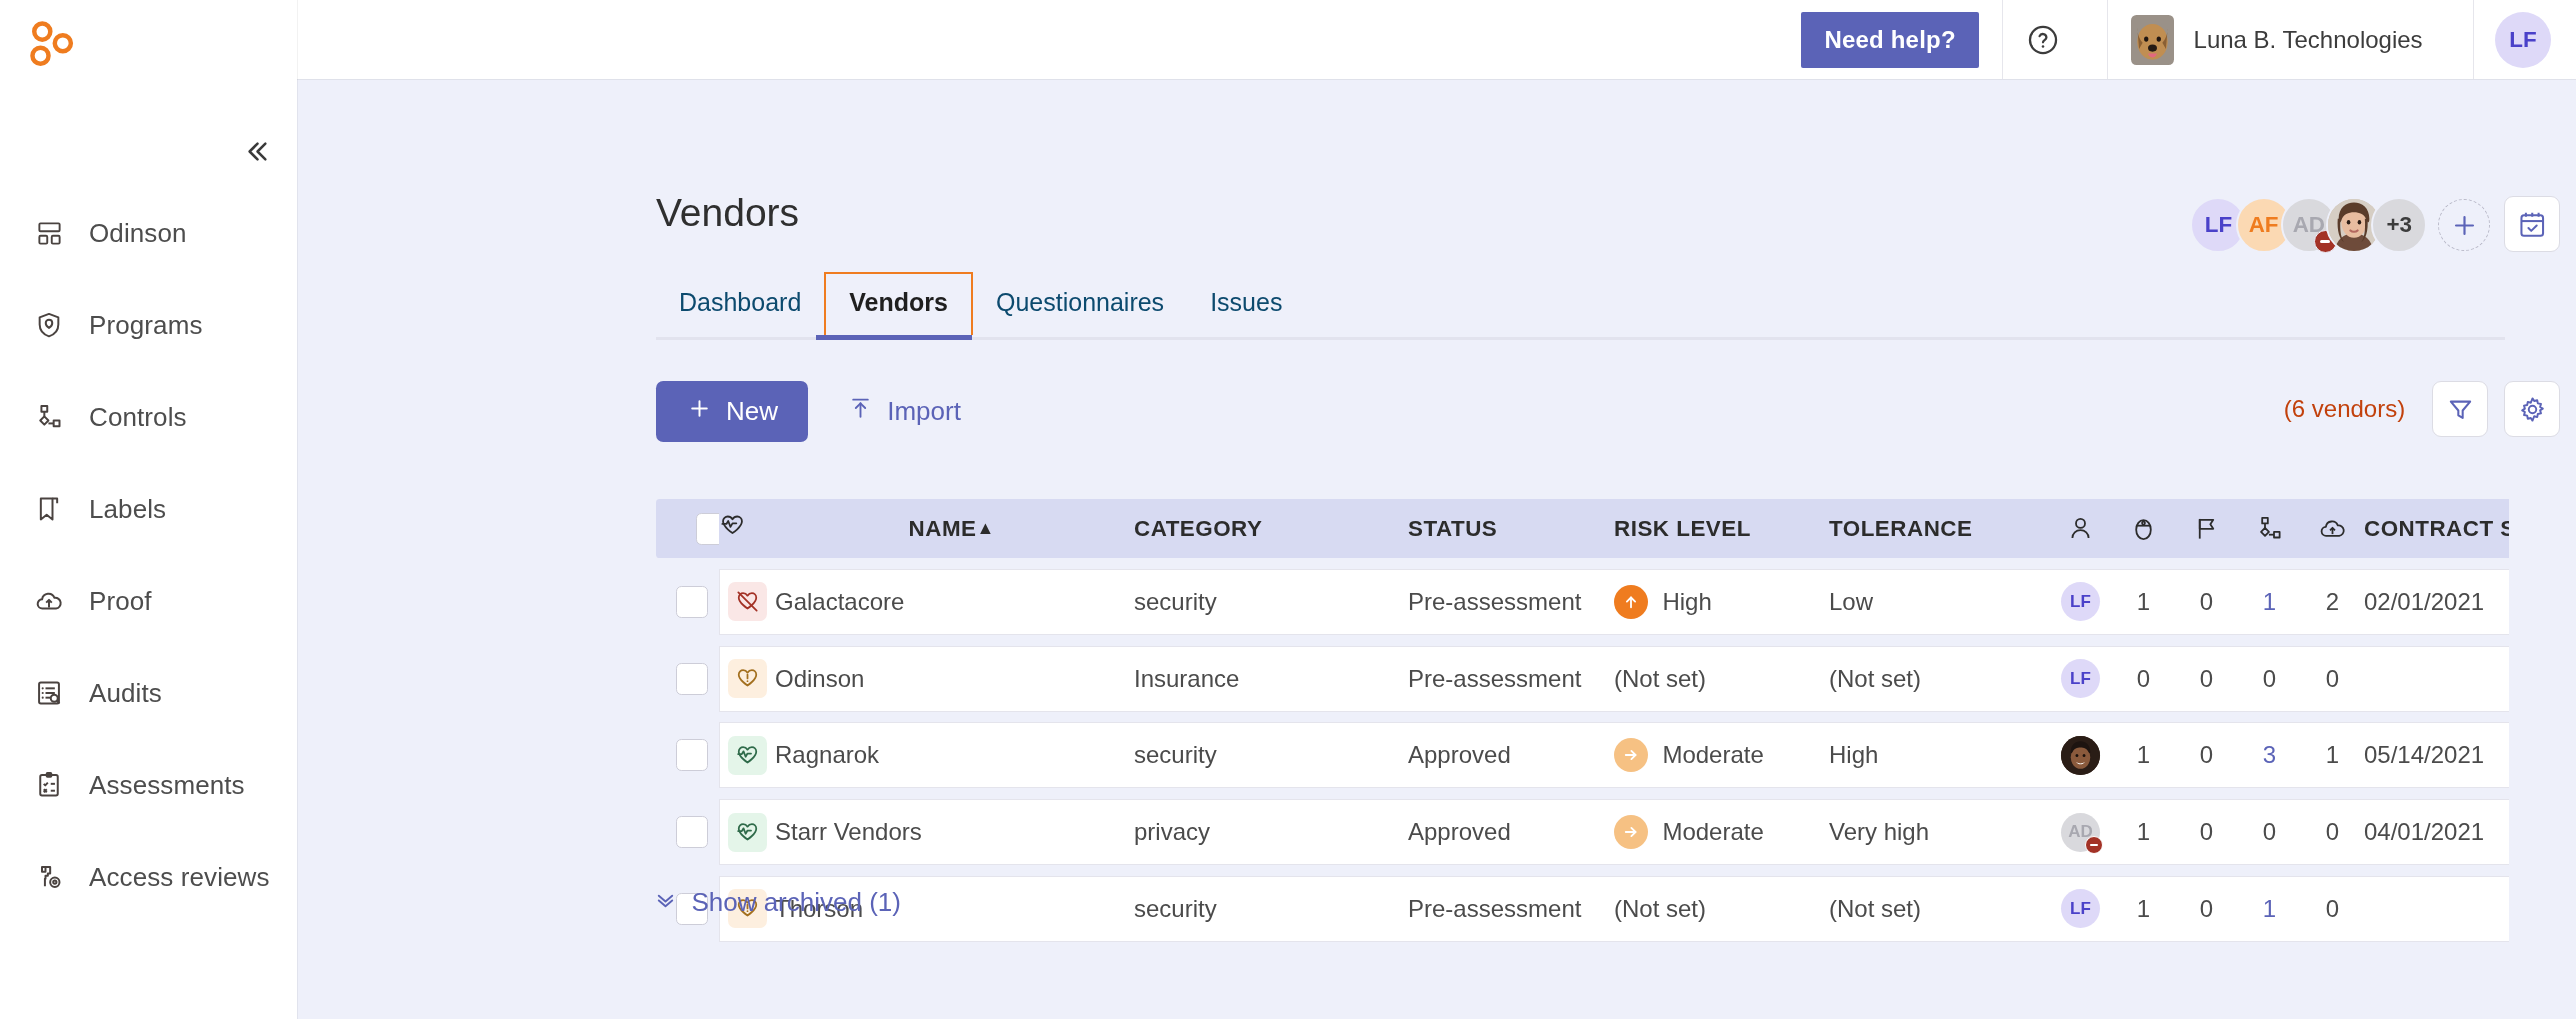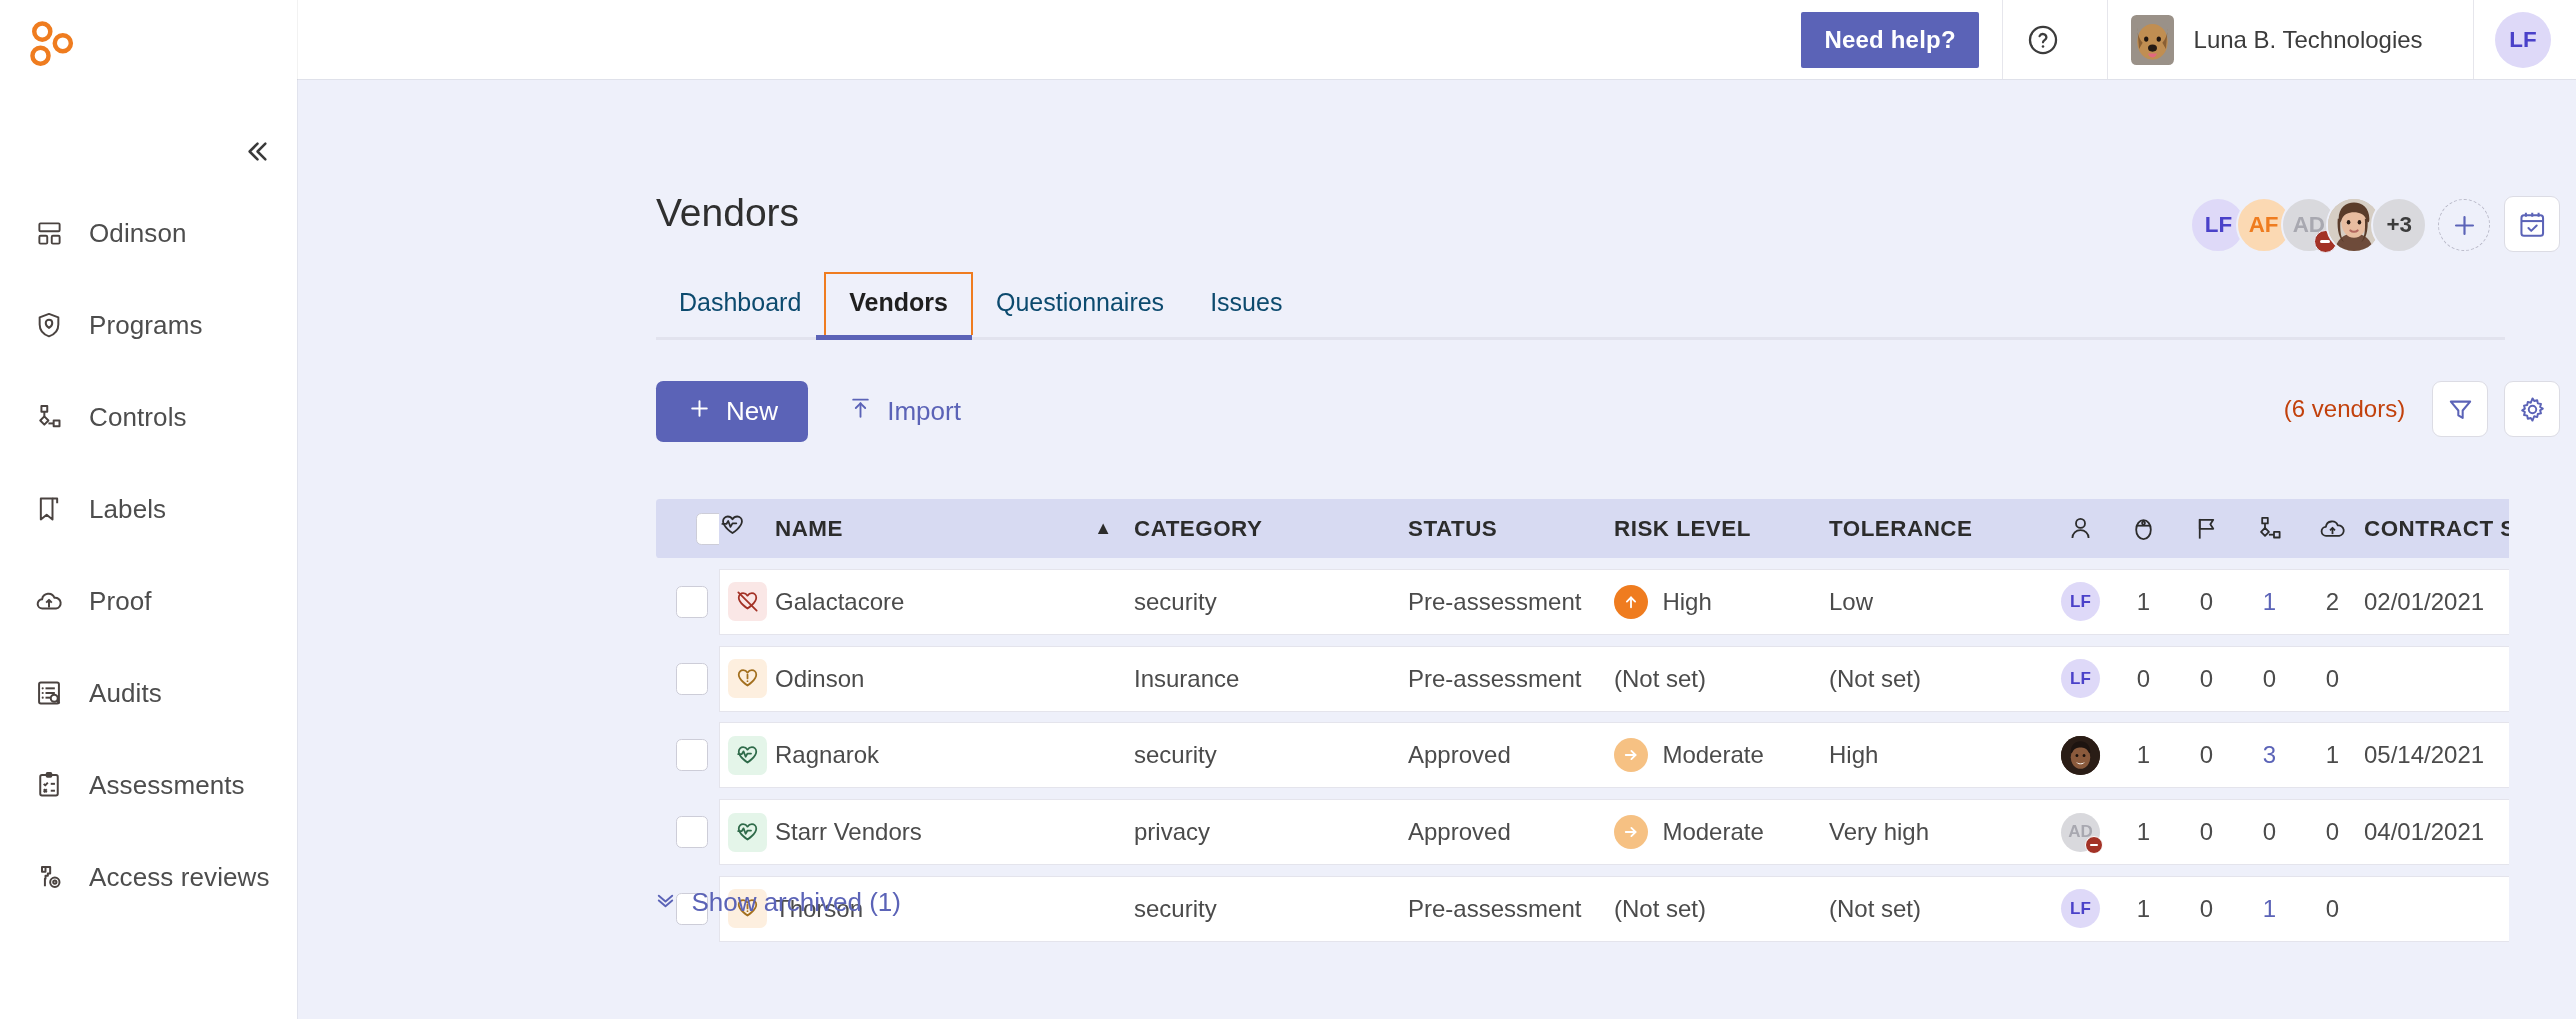--- a/index.html
+++ b/index.html
@@ -123,21 +123,21 @@
   .th-hico { width: 56px; }
   .th-name { width: 359px; }
   .th-cat { width: 274px; }
   .th-status { width: 206px; }
   .th-risk { width: 215px; }
   .th-tol { width: 220px; }
   .th-ic { width: 63px; text-align: center !important; }
   .th-cs { width: 242px; }
   .th-ic .hic { display: flex; justify-content: center; align-items: center; }
 
-  .name-head { display: flex; align-items: center; justify-content: space-between; padding-right: 21.5px;}
+  .name-head { display: flex; align-items: center; justify-content: center; padding-right: 21.5px; margin-left: 16px;}
   .sort-caret { font-size: 18px; color: #2c2c2c; }
 
   tbody tr.row td { background: #fff; height: 66px; font-size: 24px; color: #4b4b4b; vertical-align: middle;
     border-top: 0.9px solid #e4e4ec; border-bottom: 0.9px solid #e4e4ec; padding: 0; }
   tbody tr.row td.first-cell { background: transparent; border: none; }
   tbody tr.row td.cell-hico { border-left: 0.9px solid #e4e4ec; }
   tbody tr.spacer td { height: 10.8px; background: transparent; border: none; padding: 0; }
 
   .cb {
     width: 32px; height: 32px; border: 1.8px solid #cdcdd8; border-radius: 5.4px; background: #fff;

